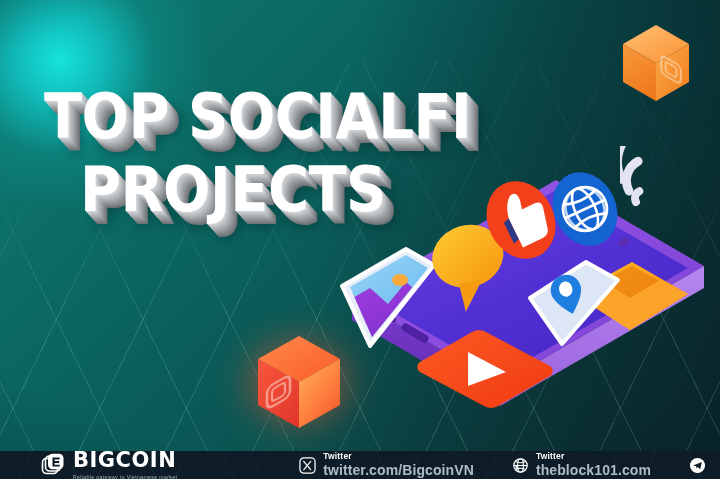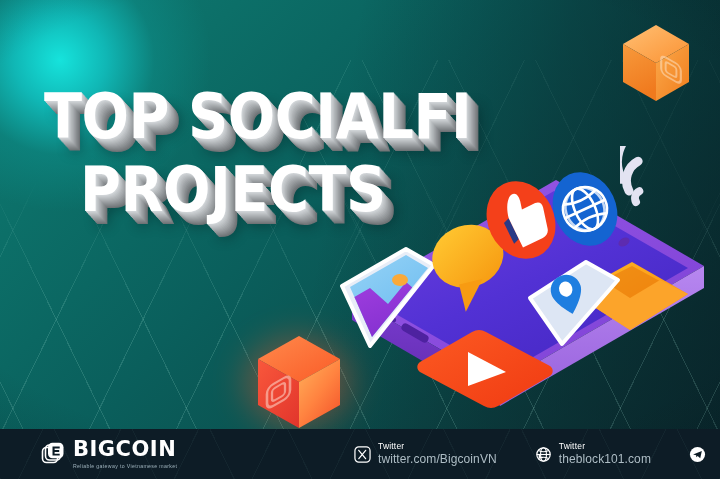--- a/index.html
+++ b/index.html
@@ -52,34 +52,34 @@
 
   
   .cube{position:absolute;}
   .cube-glow{position:absolute;border-radius:50%;filter:blur(16px);}
 
   
   .scene{position:absolute;left:300px;top:150px;width:420px;height:300px;z-index:12;}
   .float{position:absolute;}
 
   
-  .footer{position:absolute;left:0;right:0;bottom:0;height:50px;background:#0d1c26;z-index:40;
+  .footer{position:absolute;left:0;right:0;bottom:0;height:28px;background:#0d1c26;z-index:40;
     display:flex;align-items:center;gap:20px;}
   .footer-grid{position:absolute;inset:0;opacity:.5;
     background-image:
       repeating-linear-gradient(64deg, rgba(150,215,205,0.10) 0 1px, rgba(0,0,0,0) 1px 70px),
       repeating-linear-gradient(-64deg, rgba(150,215,205,0.10) 0 1px, rgba(0,0,0,0) 1px 70px);}
   .brand{position:relative;display:flex;align-items:center;gap:7px;margin-left:40px;z-index:2;}
   .brand-name{font-family:"DejaVu Sans",sans-serif;font-weight:700;color:#fff;font-size:21px;letter-spacing:0.5px;line-height:1;}
   .brand-tag{color:#9fb3bd;font-size:5.2px;letter-spacing:0.35px;margin-top:3px;white-space:nowrap;}
   .links{position:relative;display:flex;align-items:center;gap:38px;margin-left:auto;margin-right:14px;z-index:2;}
   .lnk{display:flex;align-items:center;gap:7px;}
   .lnk-txt{display:flex;flex-direction:column;line-height:1.25;}
-  .lnk-title{color:#ffffff;font-size:8.5px;font-weight:400;letter-spacing:0.2px;}
-  .lnk-sub{color:#aebdc5;font-size:12px;letter-spacing:0.1px;}
+  .lnk-title{color:#ffffff;font-size:8.5px;font-weight:700;letter-spacing:0.2px;}
+  .lnk-sub{color:#aebdc5;font-size:14px;letter-spacing:0.1px;font-weight:bold;}
   .ic-box{width:17px;height:17px;flex:0 0 17px;display:block;}
 </style>
 </head>
 <body>
 
 <div id="poster">
 
   <div class="bg-base"></div>
   <div class="bg-grid-top"></div>
   <div class="bg-dark-right"></div>

